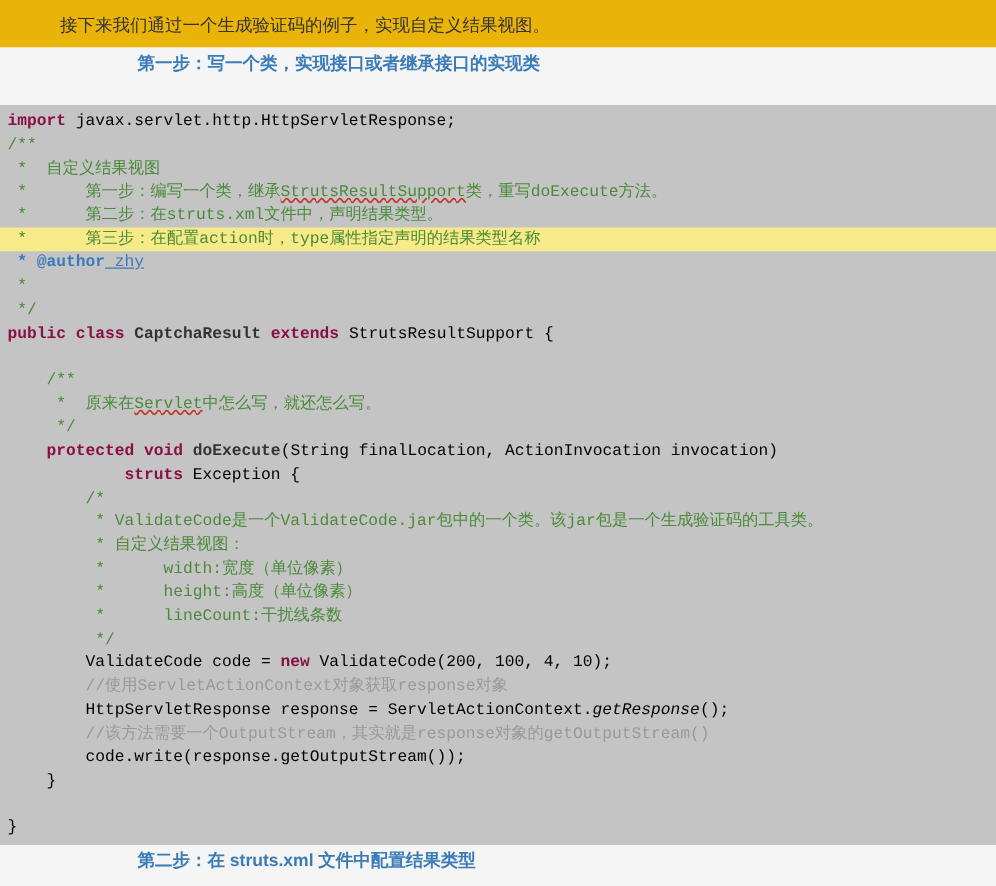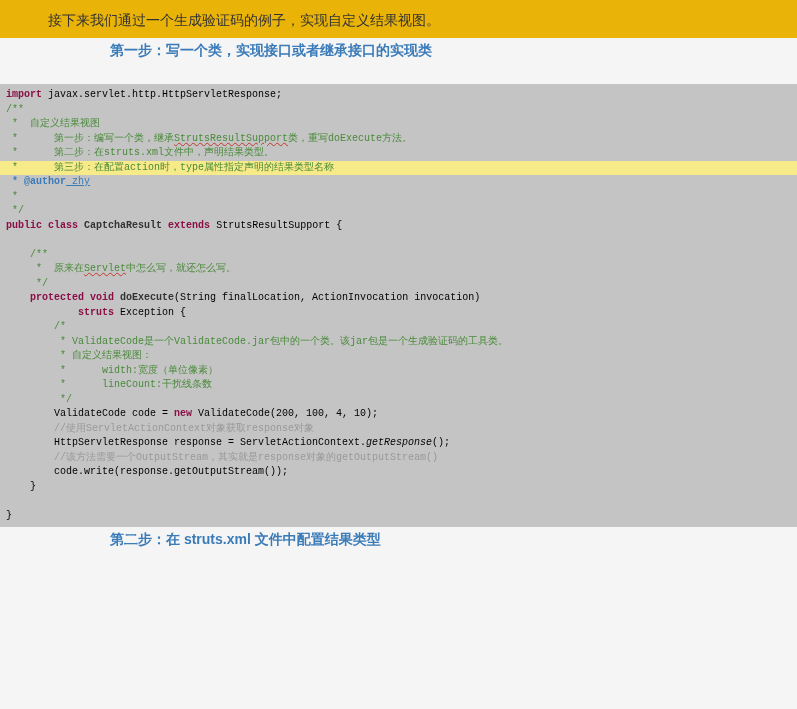--- a/index.html
+++ b/index.html
@@ -18,21 +18,21 @@
     .step-header {
       color: #3a7bb8;
       font-weight: bold;
       padding: 4px 0 24px 110px;
       background: #f5f5f5;
       font-size: 14px;
     }
     .code-block {
       background: #c4c4c4;
       font-family: "Courier New", Consolas, monospace;
-      font-size: 10px;
+      font-size: 13px;
       line-height: 1.45;
       padding: 4px 0;
     }
     .code-line {
       white-space: pre;
       padding: 0 6px;
     }
     .highlight-line {
       background: #f7ea88;
     }
@@ -65,20 +65,21 @@
 <div class="code-line"> </div>
 <div class="code-line comment-block">    /**</div>
 <div class="code-line comment-block"><span>     *  原来在</span><span class="wavy">Servlet</span><span>中怎么写，就还怎么写。</span></div>
 <div class="code-line comment-block">     */</div>
 <div class="code-line">    <span class="kw">protected</span> <span class="kw">void</span> <span class="cls">doExecute</span><span>(String finalLocation, ActionInvocation invocation)</span></div>
 <div class="code-line">            <span class="kw">struts</span> <span>Exception {</span></div>
 <div class="code-line comment-block">        /*</div>
 <div class="code-line comment-block">         * ValidateCode是一个ValidateCode.jar包中的一个类。该jar包是一个生成验证码的工具类。</div>
 <div class="code-line comment-block">         * 自定义结果视图：</div>
 <div class="code-line comment-block">         *      width:宽度（单位像素）</div>
+<div class="code-line comment-block">         *      height:高度（单位像素）</div>
 <div class="code-line comment-block">         *      lineCount:干扰线条数</div>
 <div class="code-line comment-block">         */</div>
 <div class="code-line"><span>        ValidateCode code = </span><span class="kw">new</span><span> ValidateCode(200, 100, 4, 10);</span></div>
 <div class="code-line comment-line">        //使用ServletActionContext对象获取response对象</div>
 <div class="code-line"><span>        HttpServletResponse response = ServletActionContext.</span><span class="italic">getResponse</span><span>();</span></div>
 <div class="code-line comment-line">        //该方法需要一个OutputStream，其实就是response对象的getOutputStream()</div>
 <div class="code-line">        code.write(response.getOutputStream());</div>
 <div class="code-line">    }</div>
 <div class="code-line"> </div>
 <div class="code-line">}</div>

